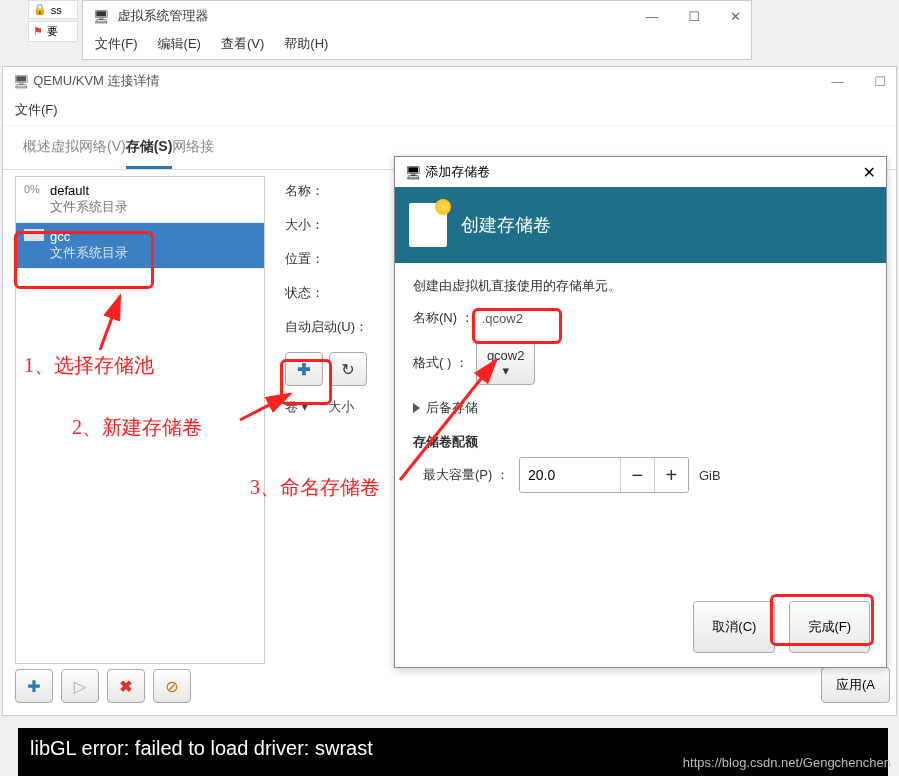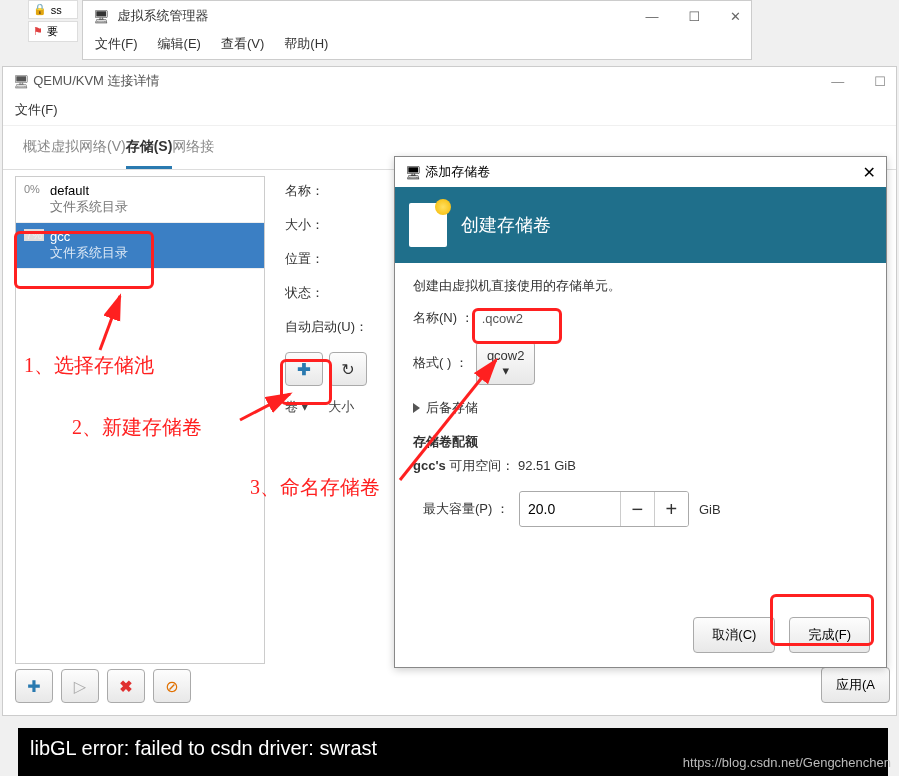--- a/index.html
+++ b/index.html
@@ -69,21 +69,21 @@
 .triangle { width: 0; height: 0; border-top: 5px solid transparent; border-bottom: 5px solid transparent; border-left: 7px solid #555; }
 
 .quota-title { font-weight: bold; margin-bottom: 6px; }
 .quota-info { margin-bottom: 16px; }
 .cap-row { display: flex; align-items: center; gap: 10px; margin-left: 10px; }
 .spin { display: flex; align-items: center; border: 1px solid #aaa; border-radius: 3px; overflow: hidden; }
 .spin input { border: none; width: 100px; padding: 8px; font-size: 14px; outline: none; }
 .spin .sbtn { width: 34px; height: 34px; border-left: 1px solid #ccc; display: flex; align-items: center; justify-content: center; font-size: 20px; cursor: pointer; background: #fff; }
 
 .dialog-buttons { position: absolute; right: 16px; bottom: 14px; display: flex; gap: 14px; }
-.dlg-btn { padding: 8px 18px; border: 1px solid #aaa; background: linear-gradient(#fdfdfd,#e8e8e8); border-radius: 4px; font-size: 13px; cursor: pointer; }
+.dlg-btn { padding: 16px 18px; border: 1px solid #aaa; background: linear-gradient(#fdfdfd,#e8e8e8); border-radius: 4px; font-size: 13px; cursor: pointer; }
 
 
 .redbox { position: absolute; border: 3px solid #ff2020; border-radius: 6px; pointer-events: none; }
 .redtxt { position: absolute; color: #ff2020; font-size: 20px; font-family: SimSun, serif; }
 .arrow { position: absolute; pointer-events: none; }
 
 
 .term { position: absolute; left: 18px; bottom: 0; width: 870px; height: 48px; background: #000; color: #fff; font-family: monospace; font-size: 20px; padding: 8px 12px; white-space: pre; }
 .watermark { position: absolute; right: 8px; bottom: 6px; color: #bbb; font-size: 13px; }
 </style>
@@ -208,25 +208,20 @@
         <span>▾</span>
       </div>
     </div>
 
     <div class="expand-row">
       <div class="triangle"></div>
       <span>后备存储</span>
     </div>
 
     <div class="quota-title">存储卷配额</div>
-    <div class="quota-info">
-      <b>gcc's</b>
-      <span>可用空间：</span>
-      <span>92.51 GiB</span>
-    </div>
 
     <div class="cap-row">
       <label>最大容量(P) ：</label>
       <div class="spin">
         <input value="20.0" style="">
         <div class="sbtn">−</div>
         <div class="sbtn">+</div>
       </div>
       <span>GiB</span>
     </div>
@@ -251,14 +246,14 @@
   <defs>
       <marker id="ah" markerWidth="10" markerHeight="10" refX="8" refY="3" orient="auto">
         <path d="M0,0 L0,6 L9,3 z" fill="#ff2020"></path>
       </marker>
     </defs>
   <line x1="100" y1="350" x2="120" y2="296" stroke="#ff2020" stroke-width="3" marker-end="url(#ah)"></line>
   <line x1="240" y1="420" x2="290" y2="394" stroke="#ff2020" stroke-width="3" marker-end="url(#ah)"></line>
   <line x1="400" y1="480" x2="496" y2="360" stroke="#ff2020" stroke-width="3" marker-end="url(#ah)"></line>
 </svg>
 
-<div class="term"><span>libGL error: failed to csdn driver: swrast</span></div>
+<div class="term"><span>libGL error: failed to load driver: swrast</span></div>
 <div class="watermark">https://blog.csdn.net/Gengchenchen</div>
 
 </body></html>

